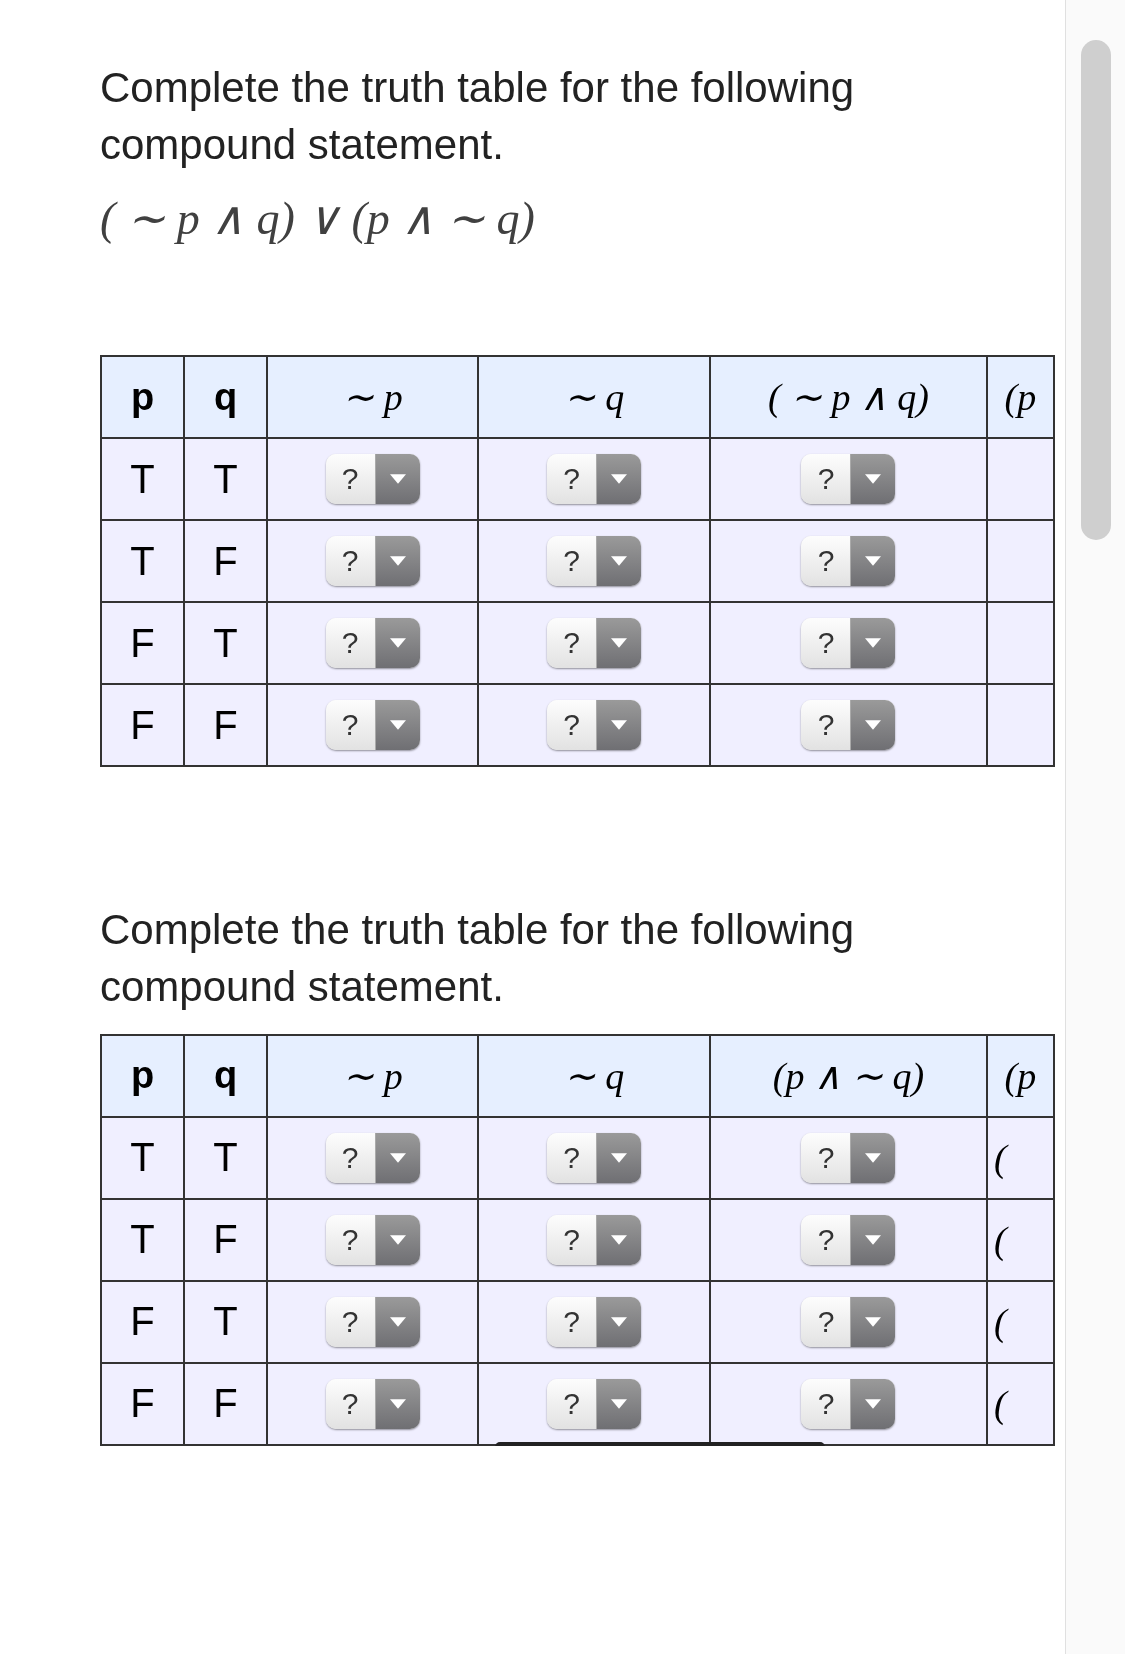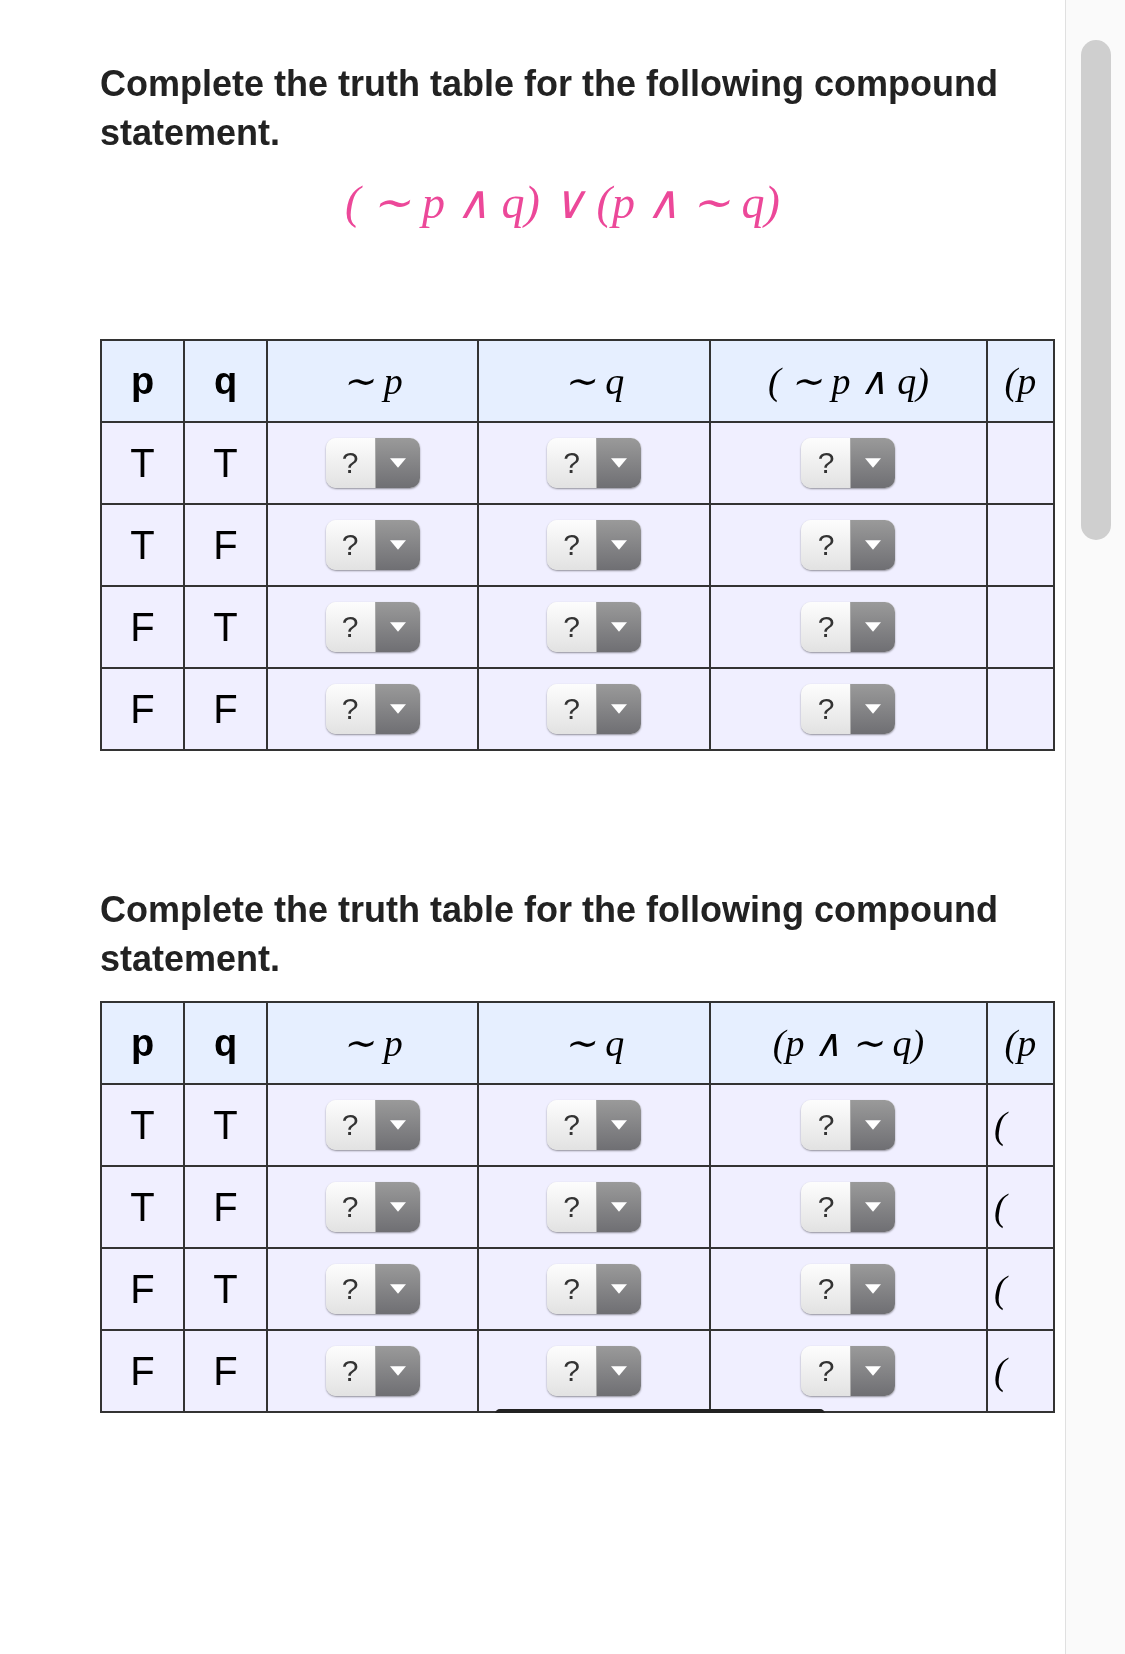--- a/index.html
+++ b/index.html
@@ -8,33 +8,32 @@
       background: #fff;
       width: 1125px;
       height: 1654px;
       position: relative;
       overflow: hidden;
     }
     .content {
       padding: 60px 100px 0 100px;
     }
     .prompt {
-      font-size: 36px;
+      font-size: 42px;
       line-height: 1.35;
       color: #222;
       margin-bottom: 18px;
-      font-weight: bold;
     }
     .formula {
       font-family: 'Cambria Math', 'Times New Roman', serif;
       font-style: italic;
       font-size: 46px;
-      text-align: center;
+      text-align: left;
       margin-bottom: 110px;
-      color: #ec4899;
+      color: #404040;
     }
     table {
       border-collapse: collapse;
       width: 955px;
       table-layout: fixed;
     }
     tr.header-row { background: #e6efff; }
     tr.data-row { background: #f0efff; }
     th, td {
       border: 2px solid #333;

